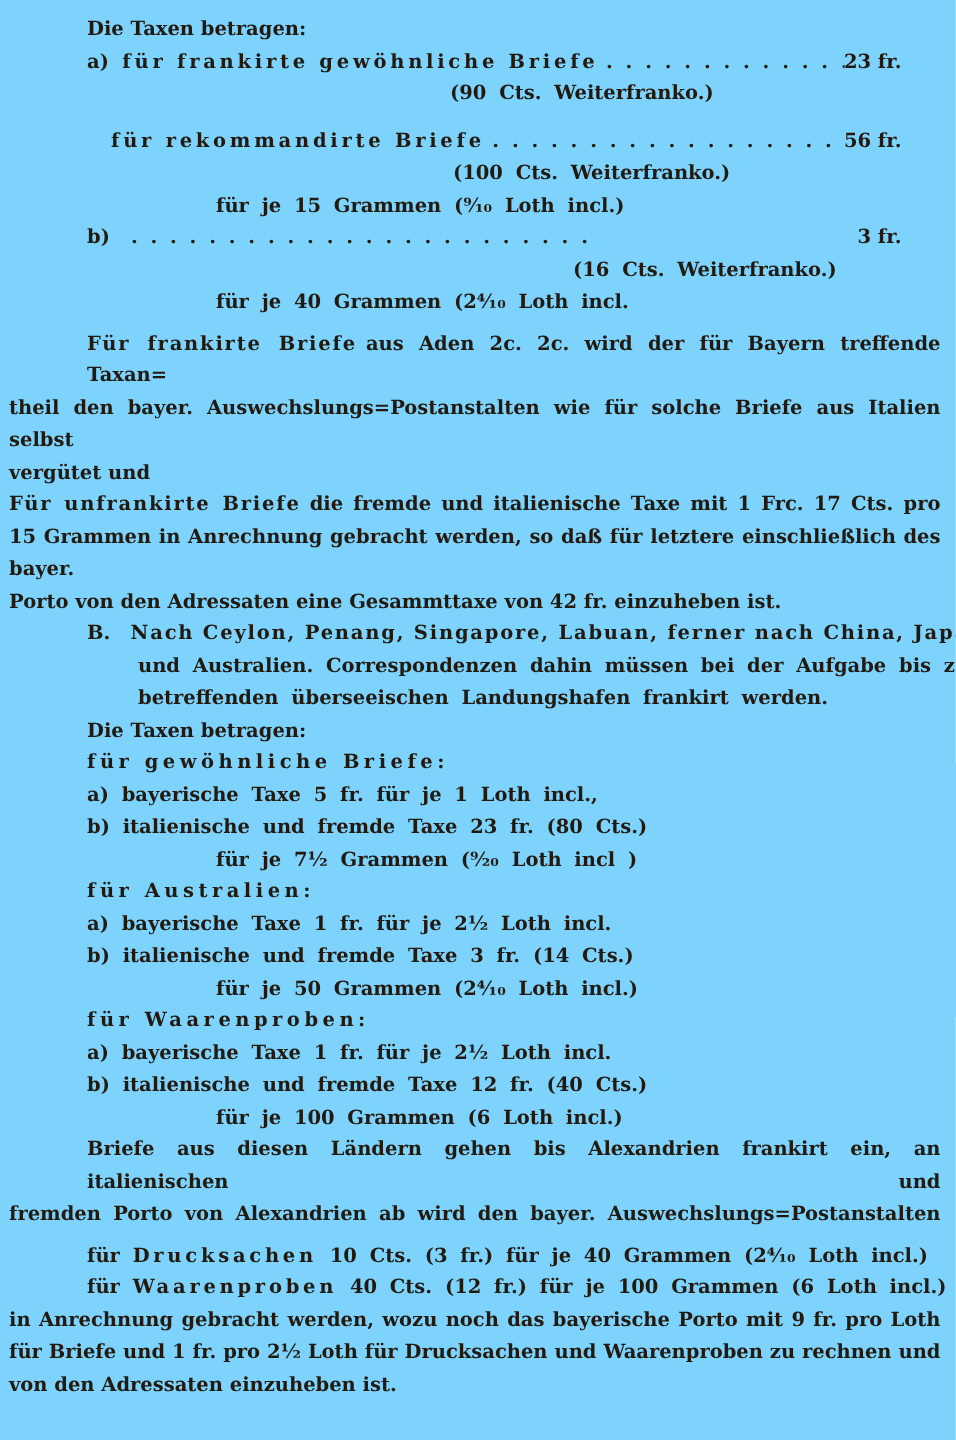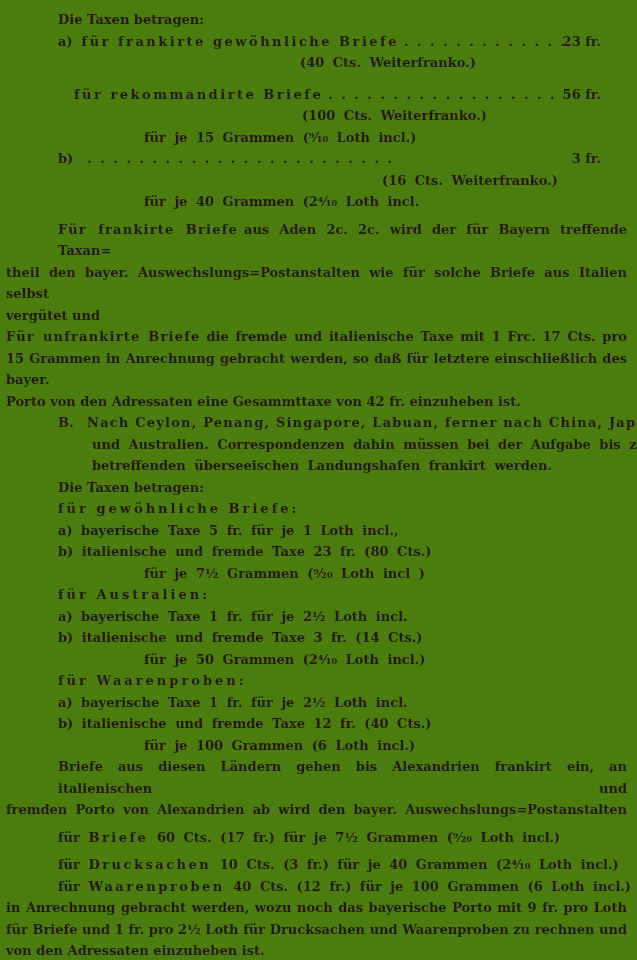--- a/index.html
+++ b/index.html
@@ -1,20 +1,20 @@
 <!DOCTYPE html>
 <html><head>
 <meta charset="utf-8">
 <style>
   * { margin:0; padding:0; box-sizing:border-box; }
   html,body { width:637px; height:960px; }
   body { background:#e9e8e4; }
   .page {
     width:637px; height:960px; overflow:hidden;
-    background:#4d7c0f; color:#221a10;
+    background:#7dd3fc; color:#221a10;
     font-family:"DejaVu Serif","Liberation Serif",serif;
     font-weight:700; font-size:13px;
     padding:9px 10px 0 6px;
   }
   .line { line-height:21.5px; }
   .nowrap { white-space:nowrap; }
   .fill { text-align:justify; text-align-last:justify; }
   .sp  { letter-spacing:2.5px; }
   .sp2 { letter-spacing:1.2px; }
   .sp3 { letter-spacing:3px; }
@@ -41,21 +41,21 @@
 <div class="page">
 
   <div class="line ind-a nowrap">Die Taxen betragen:</div>
 
   <div class="line leader ind-a">
     <span class="marker">a)</span>
     <span class="sp nowrap">für frankirte gewöhnliche Briefe</span>
     <span class="dots">. . . . . . . . . . . . . . . . . . . . . . . .</span>
     <span class="val">23 fr.</span>
   </div>
-  <div class="line note-90 nowrap wide">(40 Cts. Weiterfranko.)</div>
+  <div class="line note-90 nowrap wide">(90 Cts. Weiterfranko.)</div>
 
   <div class="line leader ind-rek gap2">
     <span class="sp nowrap">für rekommandirte Briefe</span>
     <span class="dots">. . . . . . . . . . . . . . . . . . . . . . . .</span>
     <span class="val">56 fr.</span>
   </div>
   <div class="line note-180 nowrap wide">(100 Cts. Weiterfranko.)</div>
   <div class="line ind-je nowrap wide">für je 15 Grammen (⁹⁄₁₀ Loth incl.)</div>
 
   <div class="line leader ind-a">
@@ -100,25 +100,20 @@
   <div class="line ind-a nowrap sp3">für Waarenproben:</div>
   <div class="line ind-a nowrap wide">a) bayerische Taxe 1 fr. für je 2¹⁄₂ Loth incl.</div>
   <div class="line ind-a nowrap wide">b) italienische und fremde Taxe 12 fr. (40 Cts.)</div>
   <div class="line ind-je nowrap wide">für je 100 Grammen (6 Loth incl.)</div>
 
   <div class="line fill ind-par">Briefe aus diesen Ländern gehen bis Alexandrien frankirt ein, an italienischen und</div>
   <div class="line fill">fremden Porto von Alexandrien ab wird den bayer. Auswechslungs=Postanstalten</div>
 
   <div class="line ind-a nowrap wide gap1">
     <span>für</span>
-    <span class="sp">Briefe</span>
-    <span>60 Cts. (17 fr.) für je 7¹⁄₂ Grammen (⁹⁄₂₀ Loth incl.)</span>
-  </div>
-  <div class="line ind-a nowrap wide gap1">
-    <span>für</span>
     <span class="sp">Drucksachen</span>
     <span>10 Cts. (3 fr.) für je 40 Grammen (2⁴⁄₁₀ Loth incl.)</span>
   </div>
   <div class="line ind-a nowrap wide">
     <span>für</span>
     <span class="sp">Waarenproben</span>
     <span>40 Cts. (12 fr.) für je 100 Grammen (6 Loth incl.)</span>
   </div>
 
   <div class="line fill">in Anrechnung gebracht werden, wozu noch das bayerische Porto mit 9 fr. pro Loth</div>

